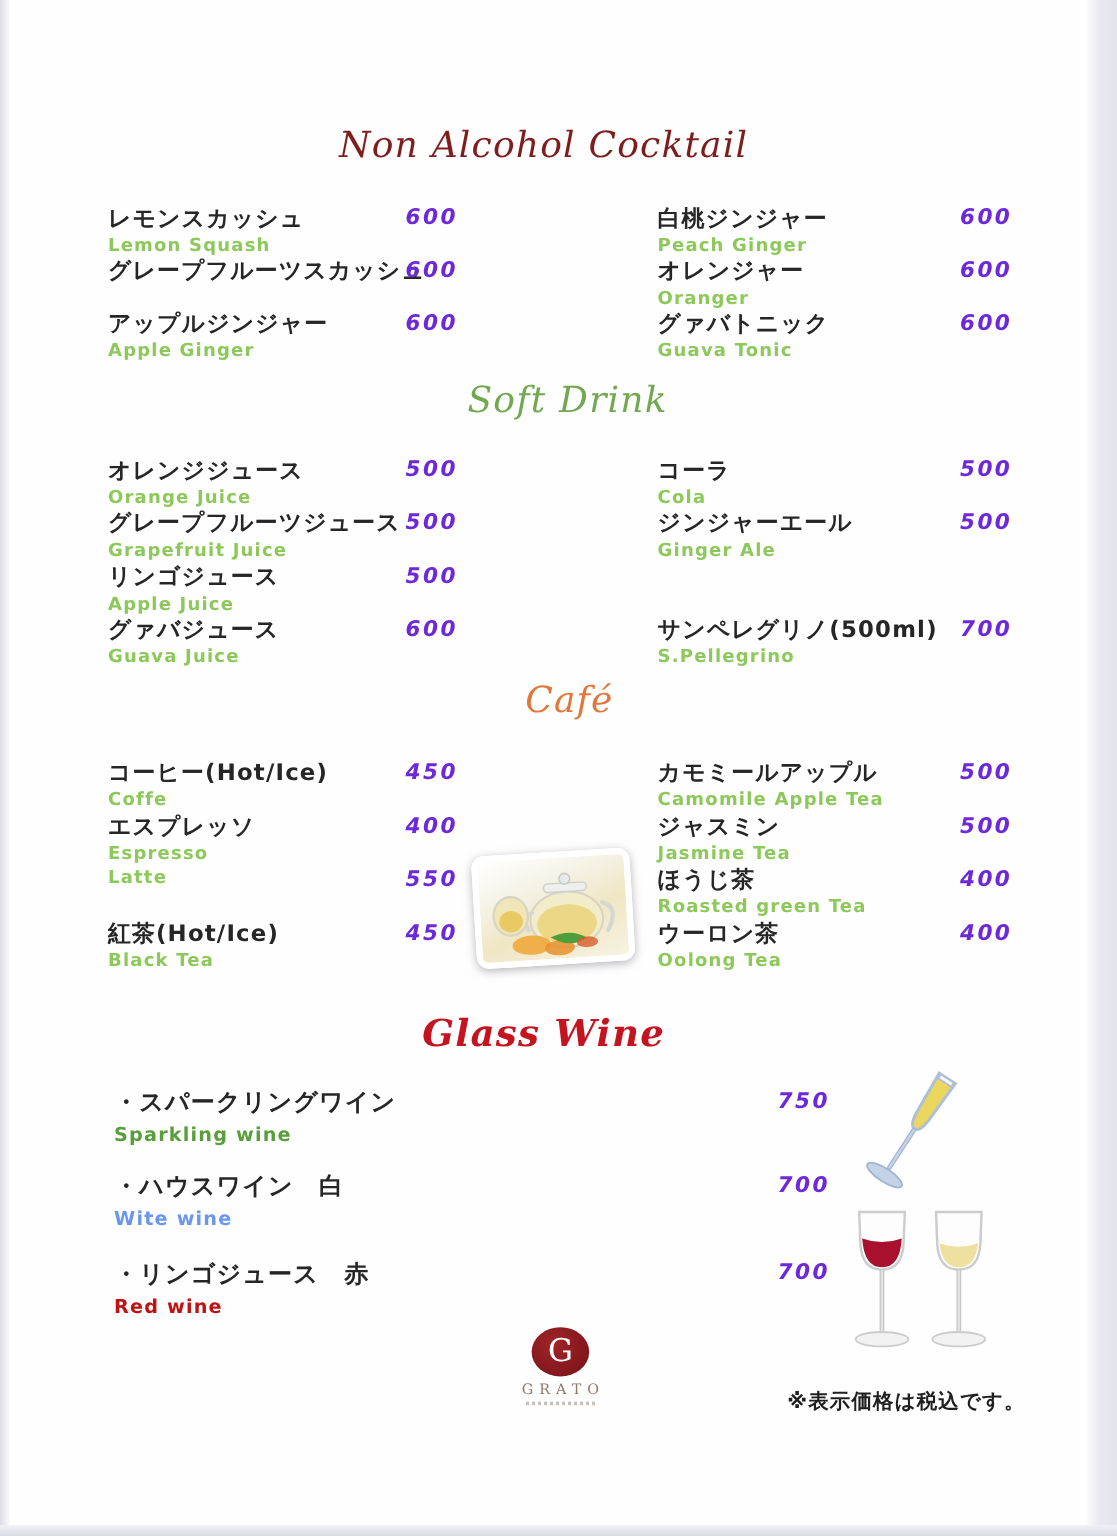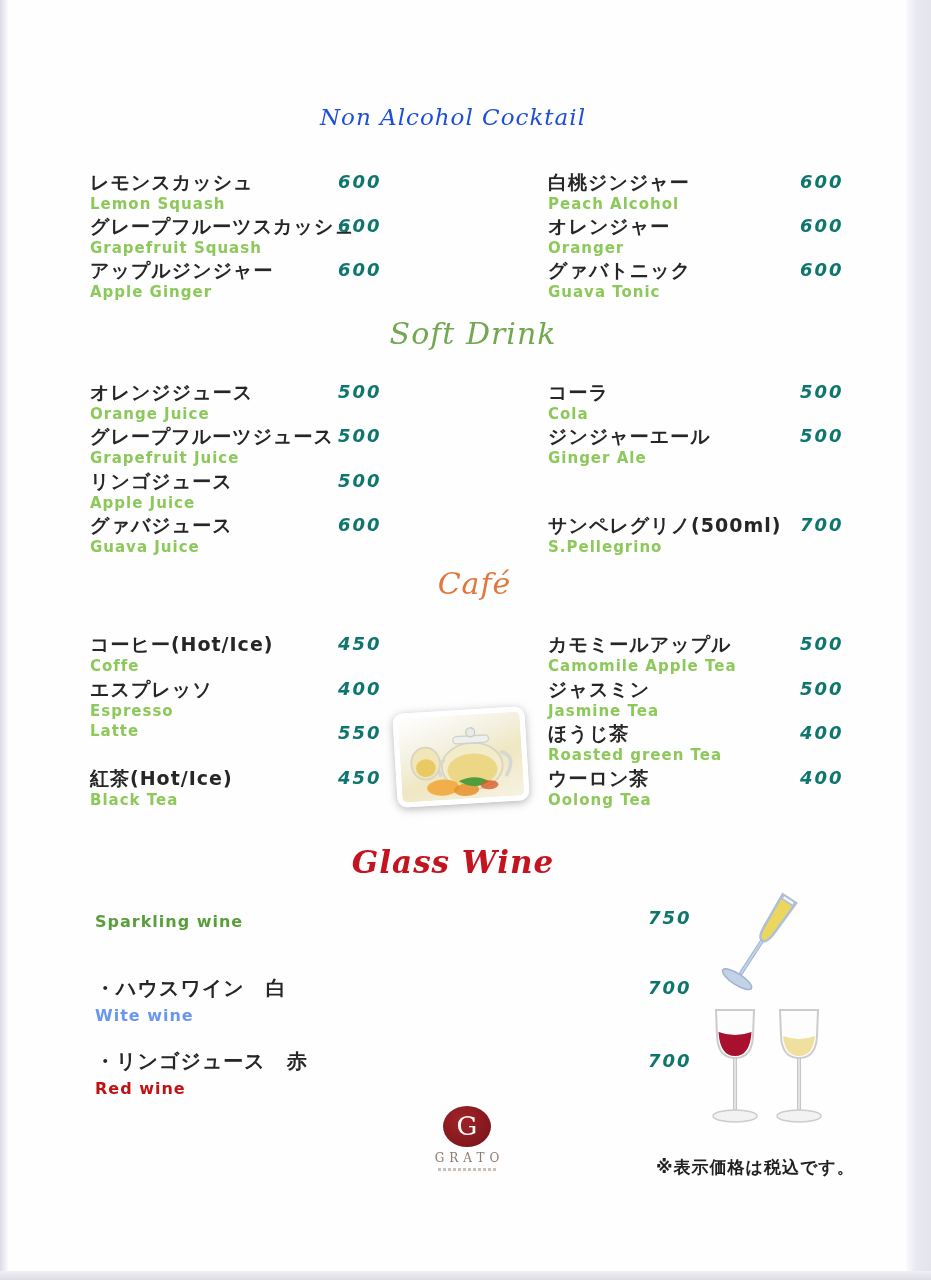--- a/index.html
+++ b/index.html
@@ -17,33 +17,33 @@
   .edge-right { position:absolute; right:0; top:0; width:25px; height:1280px;
                 background:linear-gradient(90deg,#fbfbfd,#e9e9f0 40%,#e4e4ec); }
   .edge-bottom{ position:absolute; left:0; bottom:0; width:931px; height:9px;
                 background:linear-gradient(180deg,#f0f0f5,#dcdce4); }
 
   .sec-title {
     position:absolute; left:0; width:906px; text-align:center;
     font-family:"DejaVu Serif", serif; font-style:italic;
     letter-spacing:1px; white-space:nowrap;
   }
-  .t0 { top:104px; font-size:23px; color:#1d4ed8;text-align:center; }
+  .t0 { top:104px; font-size:30px; color:#7f1d1d;text-align:center; }
   .t1 { top:316px; font-size:30px; color:#71a850;padding-left:40px; }
   .t2 { top:566px; font-size:30px; color:#e0783c;padding-left:43px; }
   .t3 { top:844px; font-size:31px; font-weight:bold; color:#c41420; }
 
   .item { position:absolute; }
   .jp {
     display:inline-block; font-size:19px; font-weight:600; color:#262626;
     letter-spacing:1px; white-space:nowrap; line-height:24px;
   }
   .price {
     position:absolute; top:1px; font-size:18px; font-weight:bold; font-style:italic;
-    color:#0f766e; letter-spacing:2px; line-height:22px;
+    color:#6d28d9; letter-spacing:2px; line-height:22px;
   }
   .price-l { left:248px; }
   .price-r { left:252px; }
   .price-g { left:553px; }
   .en {
     font-size:15px; font-weight:bold; color:#8dc85a; letter-spacing:1px;
     white-space:nowrap; margin-top:1px; line-height:19px;
   }
   .gw .jp { font-size:20px; }
   .gw .en { font-size:16px; margin-top:6px; }
@@ -99,31 +99,30 @@
 <div class="sec-title t0">Non Alcohol Cocktail</div>
 
 <div class="item" style="left:90px;top:170px">
   <span class="jp">レモンスカッシュ</span>
   <span class="price price-l">600</span>
   <div class="en">Lemon Squash</div>
 </div>
 <div class="item" style="left:90px;top:214px">
   <span class="jp">グレープフルーツスカッシュ</span>
   <span class="price price-l">600</span>
-  <div class="en">Grapefruit Squash</div>
 </div>
 <div class="item" style="left:90px;top:258px">
   <span class="jp">アップルジンジャー</span>
   <span class="price price-l">600</span>
   <div class="en">Apple Ginger</div>
 </div>
 <div class="item" style="left:548px;top:170px">
   <span class="jp">白桃ジンジャー</span>
   <span class="price price-r">600</span>
-  <div class="en">Peach Alcohol</div>
+  <div class="en">Peach Ginger</div>
 </div>
 <div class="item" style="left:548px;top:214px">
   <span class="jp">オレンジャー</span>
   <span class="price price-r">600</span>
   <div class="en">Oranger</div>
 </div>
 <div class="item" style="left:548px;top:258px">
   <span class="jp">グァバトニック</span>
   <span class="price price-r">600</span>
   <div class="en">Guava Tonic</div>
@@ -222,20 +221,21 @@
     <ellipse cx="44" cy="80" rx="18" ry="9" fill="#f0a83c" opacity="0.9"></ellipse>
     <ellipse cx="70" cy="84" rx="14" ry="7" fill="#e8902c" opacity="0.85"></ellipse>
     <path d="M62 74 q18 -8 34 2 q-16 10 -34 -2" fill="#4f9e3e"></path>
     <ellipse cx="96" cy="80" rx="10" ry="5" fill="#d85c2a" opacity="0.8"></ellipse>
   </svg>
 </div>
 
 <div class="sec-title t3">Glass Wine</div>
 
 <div class="item gw" style="left:95px;top:906px">
+  <span class="jp">・スパークリングワイン</span>
   <span class="price price-g">750</span>
   <div class="en en-green">Sparkling wine</div>
 </div>
 <div class="item gw" style="left:95px;top:976px">
   <span class="jp">・ハウスワイン　白</span>
   <span class="price price-g">700</span>
   <div class="en en-blue">Wite wine</div>
 </div>
 <div class="item gw" style="left:95px;top:1049px">
   <span class="jp">・リンゴジュース　赤</span>

